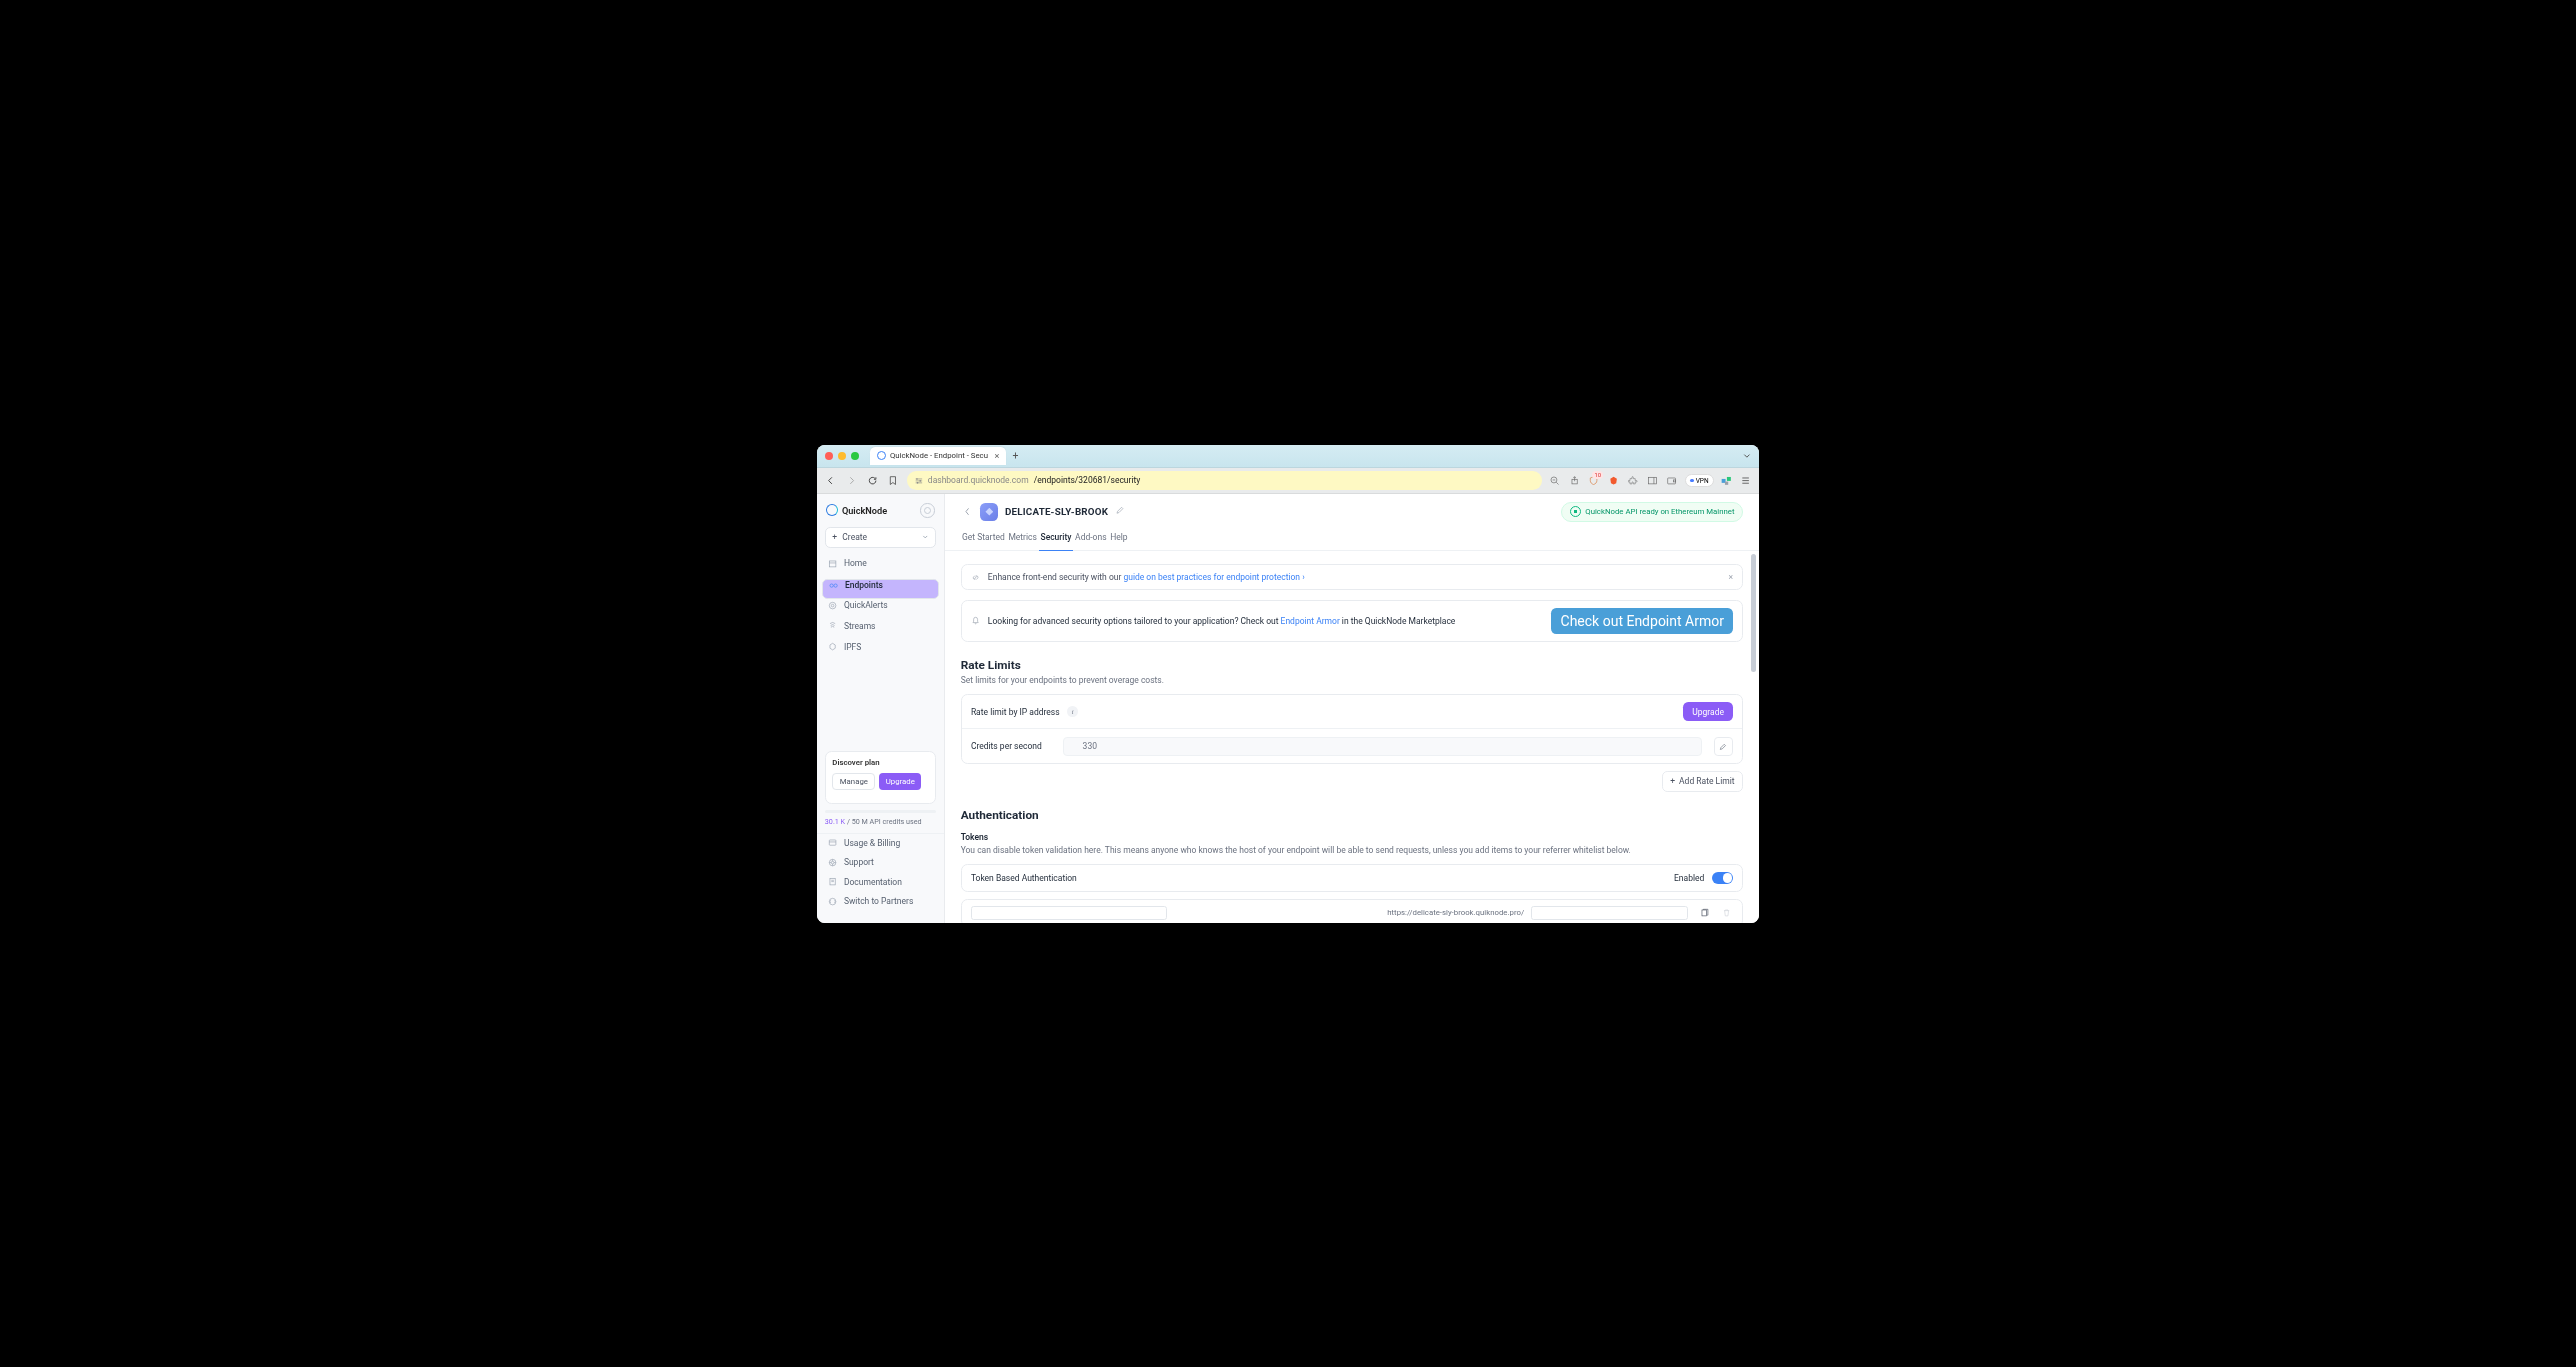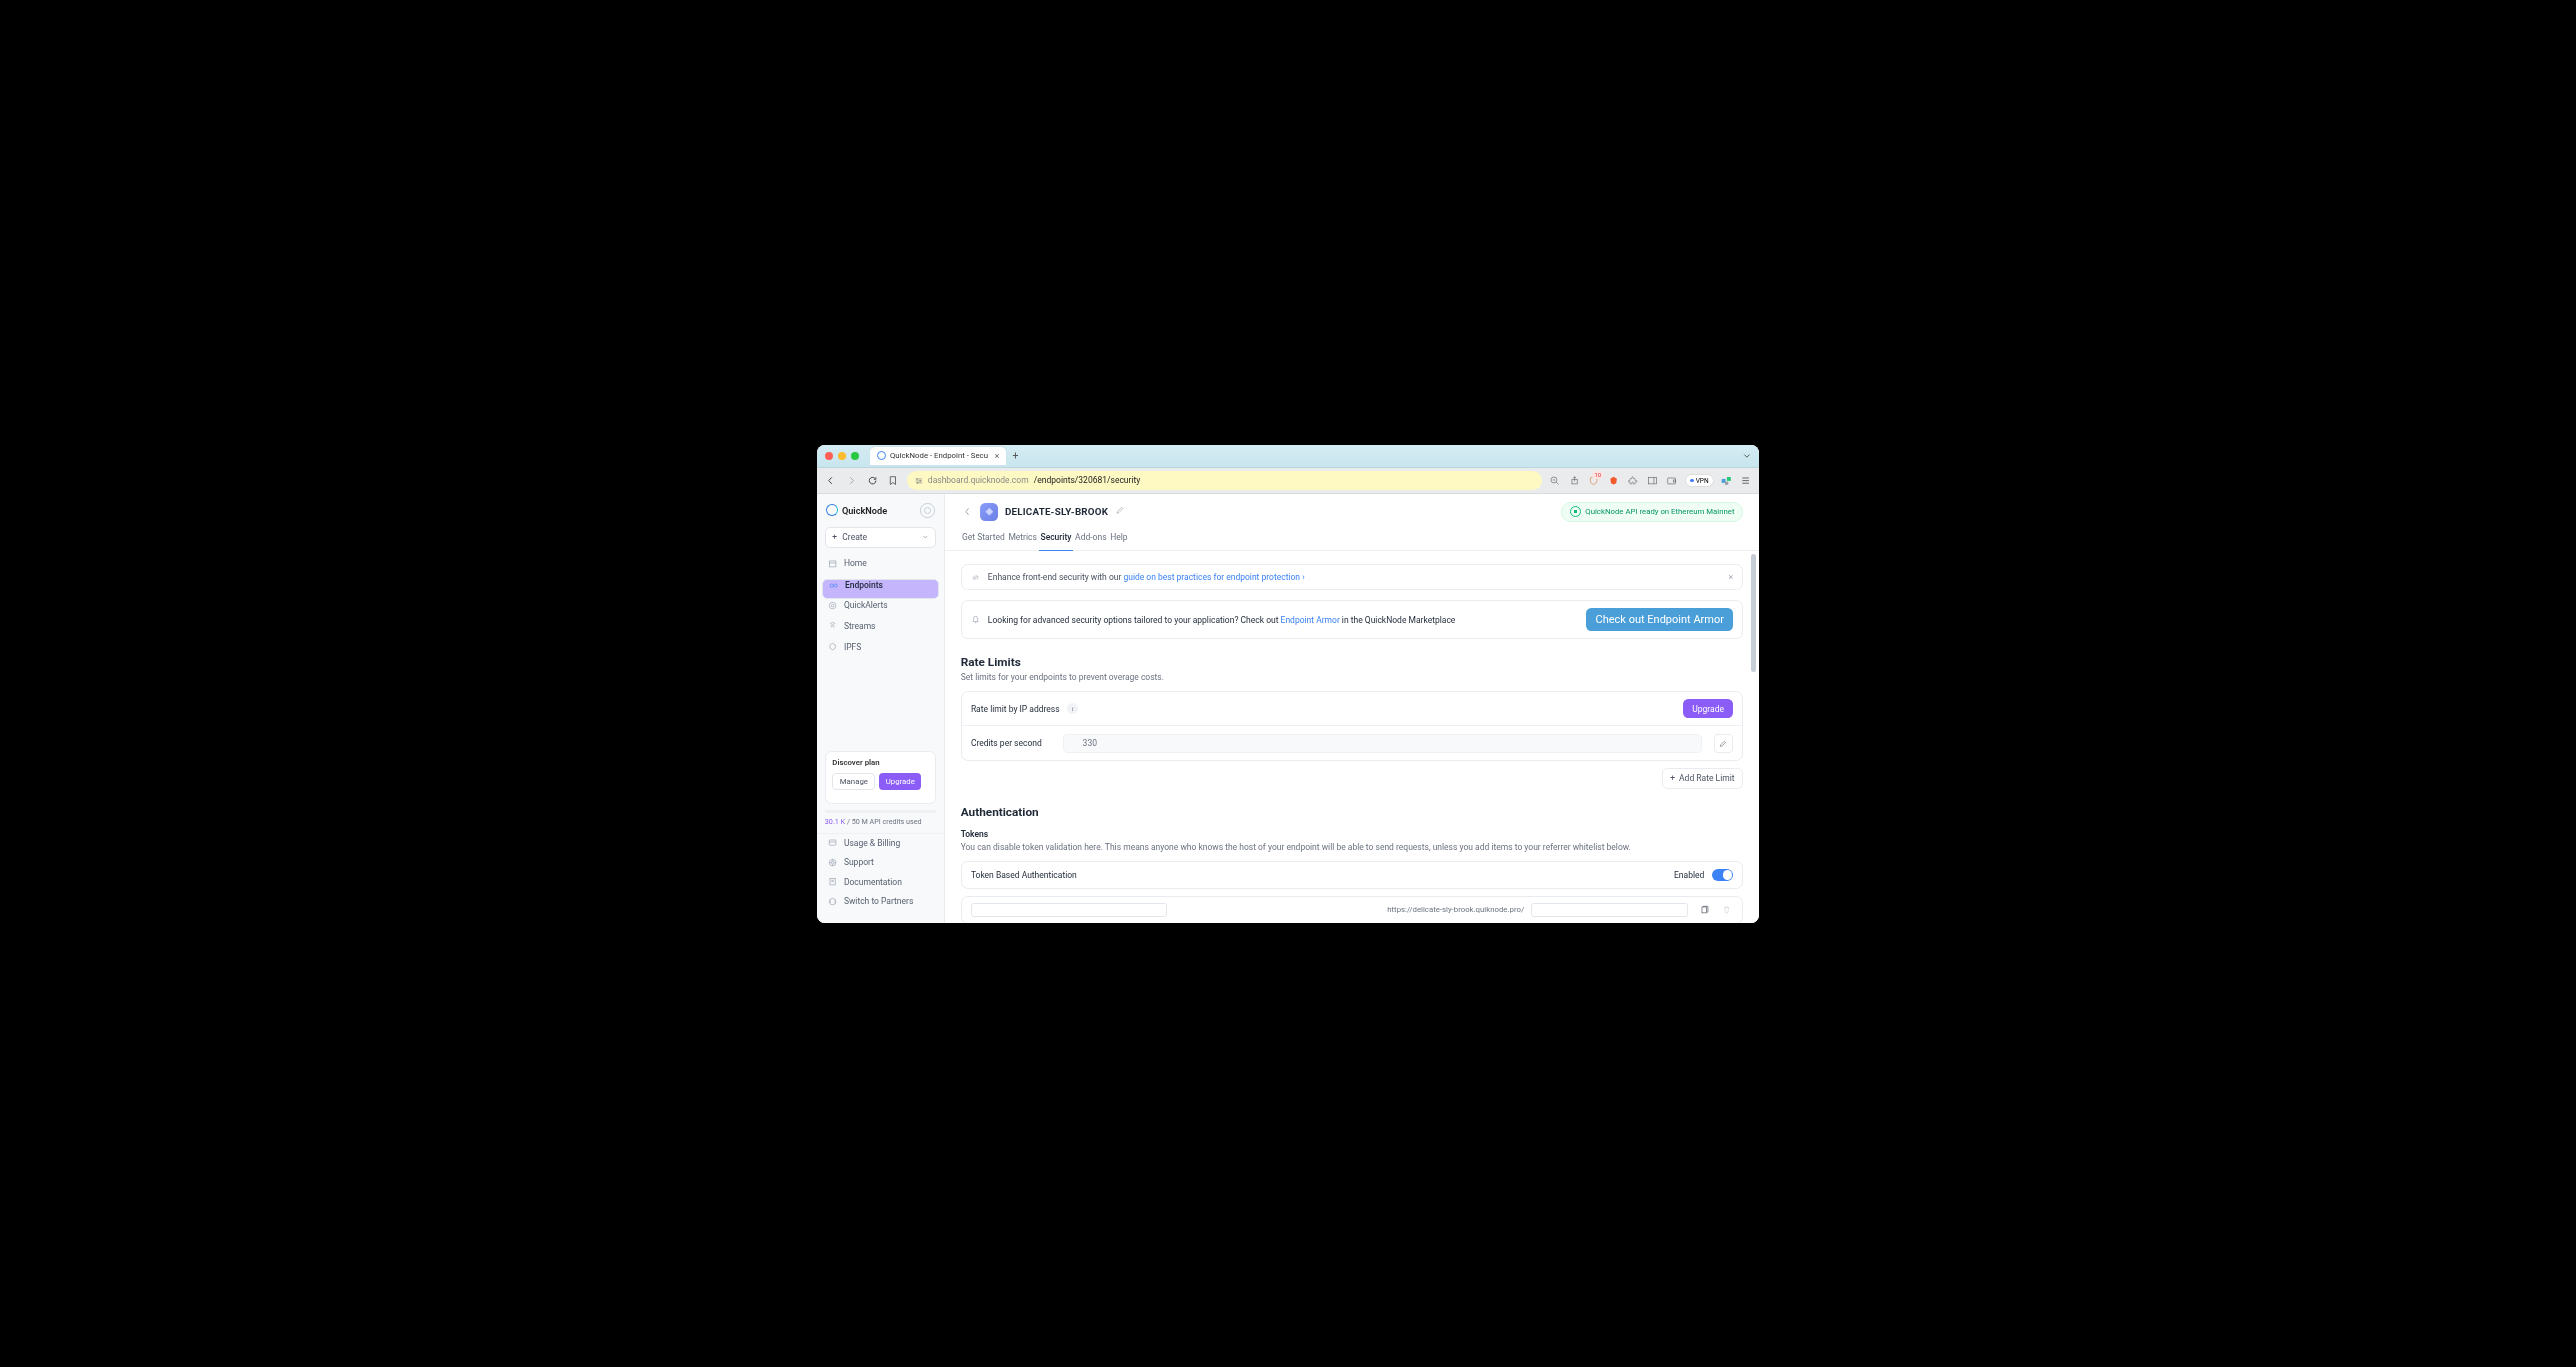--- a/index.html
+++ b/index.html
@@ -63,21 +63,21 @@
 .tabs{padding:6.5px 15.7px 0;display:flex;gap:1px;border-bottom:0.7px solid #eef1f4;}
 .tab-item{font-size:8.5px;color:#6b7280;padding:3.9px 1.3px 7.8px;}
 .tab-item.active{color:#1f2937;font-weight:500;border-bottom:1.3px solid #3b82f6;margin-bottom:-0.7px;}
 .content{flex:1;overflow-y:auto;padding:13px 15.7px;}
 .banner{border:0.7px solid #e8ebef;border-radius:6.5px;padding:7.2px 9.2px;display:flex;align-items:center;gap:7.8px;font-size:8.5px;color:#4a5160;margin-bottom:9.2px;}
 .banner .link{color:#3b82f6;}
 .banner .arrow{color:#3b82f6;}
 .banner .x{margin-left:auto;color:#9ca3af;}
 .armor{border:0.7px solid #e8ebef;border-radius:6.5px;padding:7.2px 9.2px;display:flex;align-items:center;gap:7.8px;font-size:8.5px;color:#1f2937;margin-bottom:15.7px;}
 .armor .link{color:#3b82f6;}
-.btn-blue{margin-left:auto;background:#4a9fd8;color:#fff;border-radius:5.2px;padding:5.2px 9.2px;font-size:11px;}
+.btn-blue{margin-left:auto;background:#4a9fd8;color:#fff;border-radius:5.2px;padding:5.2px 9.2px;font-size:14px;}
 .sec-title{font-size:11.8px;font-weight:700;color:#1f2937;margin-bottom:2.6px;}
 .sec-sub{font-size:8.5px;color:#6b7280;margin-bottom:9.2px;}
 .card{border:0.7px solid #e8ebef;border-radius:6.5px;margin-bottom:6.5px;}
 .card-row{display:flex;align-items:center;padding:7.2px 9.2px;gap:7.8px;font-size:8.5px;color:#1f2937;}
 .card-row + .card-row{border-top:0.7px solid #eef1f4;}
 .info-ic{width:10.5px;height:10.5px;background:#f1f3f6;border-radius:50%;display:flex;align-items:center;justify-content:center;font-size:6.5px;color:#6b7280;font-style:italic;font-family:Georgia;}
 .btn-purple{margin-left:auto;background:#8b5cf6;color:#fff;border-radius:5.2px;padding:4.6px 9.2px;font-size:8.5px;}
 .input-ro{flex:1;margin-left:13px;height:19.6px;background:#f8f9fb;border:0.7px solid #eef1f4;border-radius:3.9px;padding:0 19px;font-size:8.5px;color:#6b7280;display:flex;align-items:center;}
 .icon-btn{width:19.6px;height:19.6px;border:0.7px solid #e8ebef;border-radius:3.9px;display:flex;align-items:center;justify-content:center;color:#6b7280;margin-left:3.9px;}
 .add-rate{display:flex;justify-content:flex-end;margin-bottom:15.7px;}

